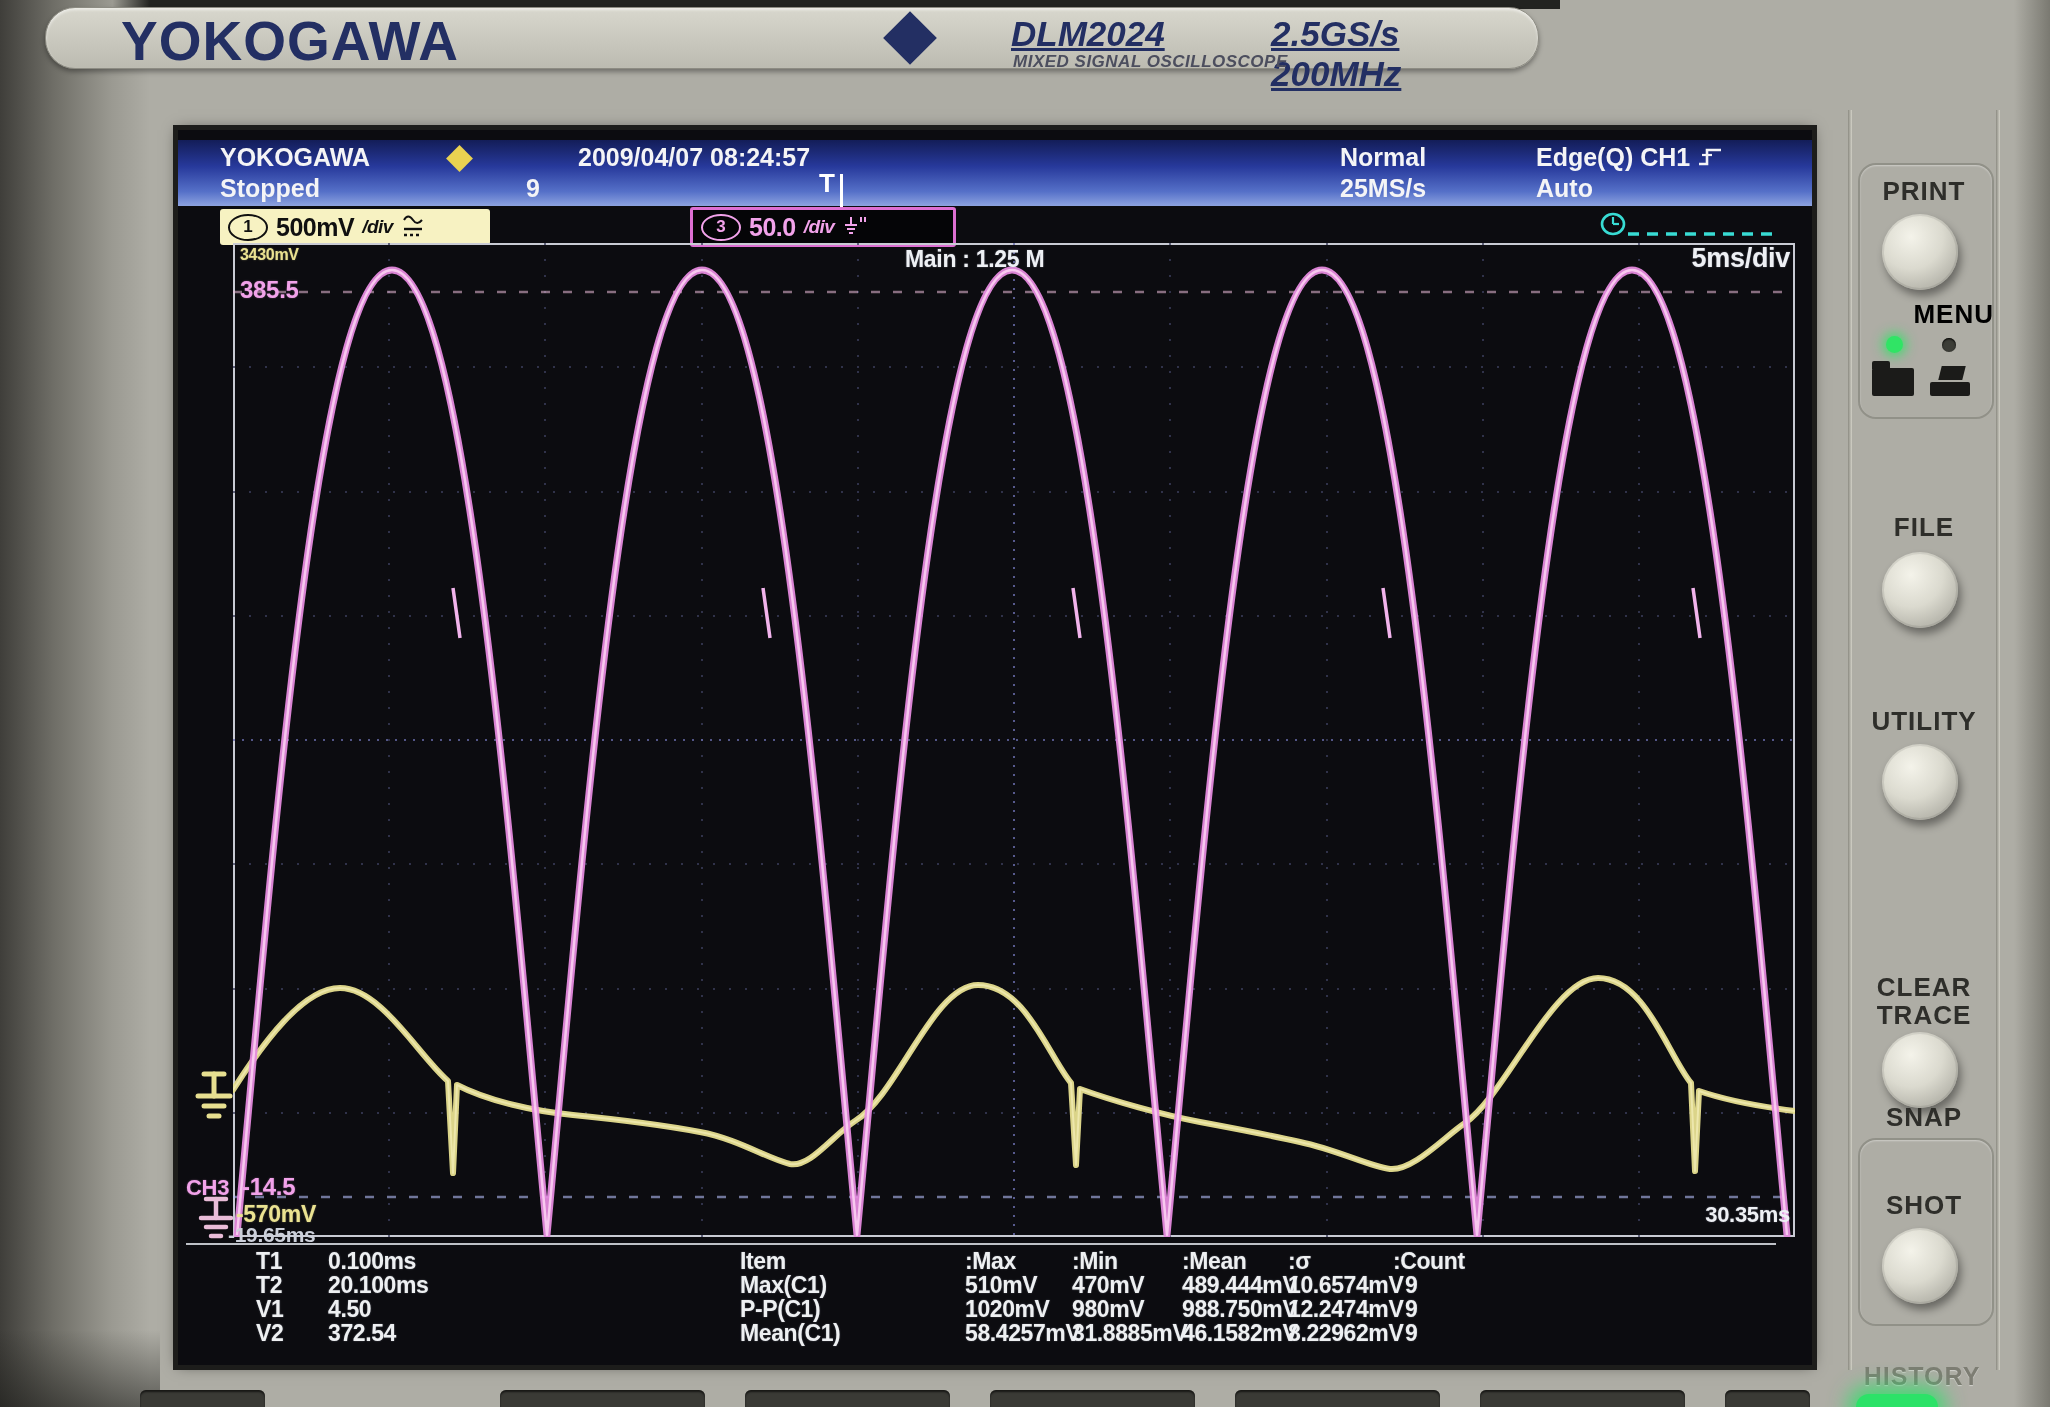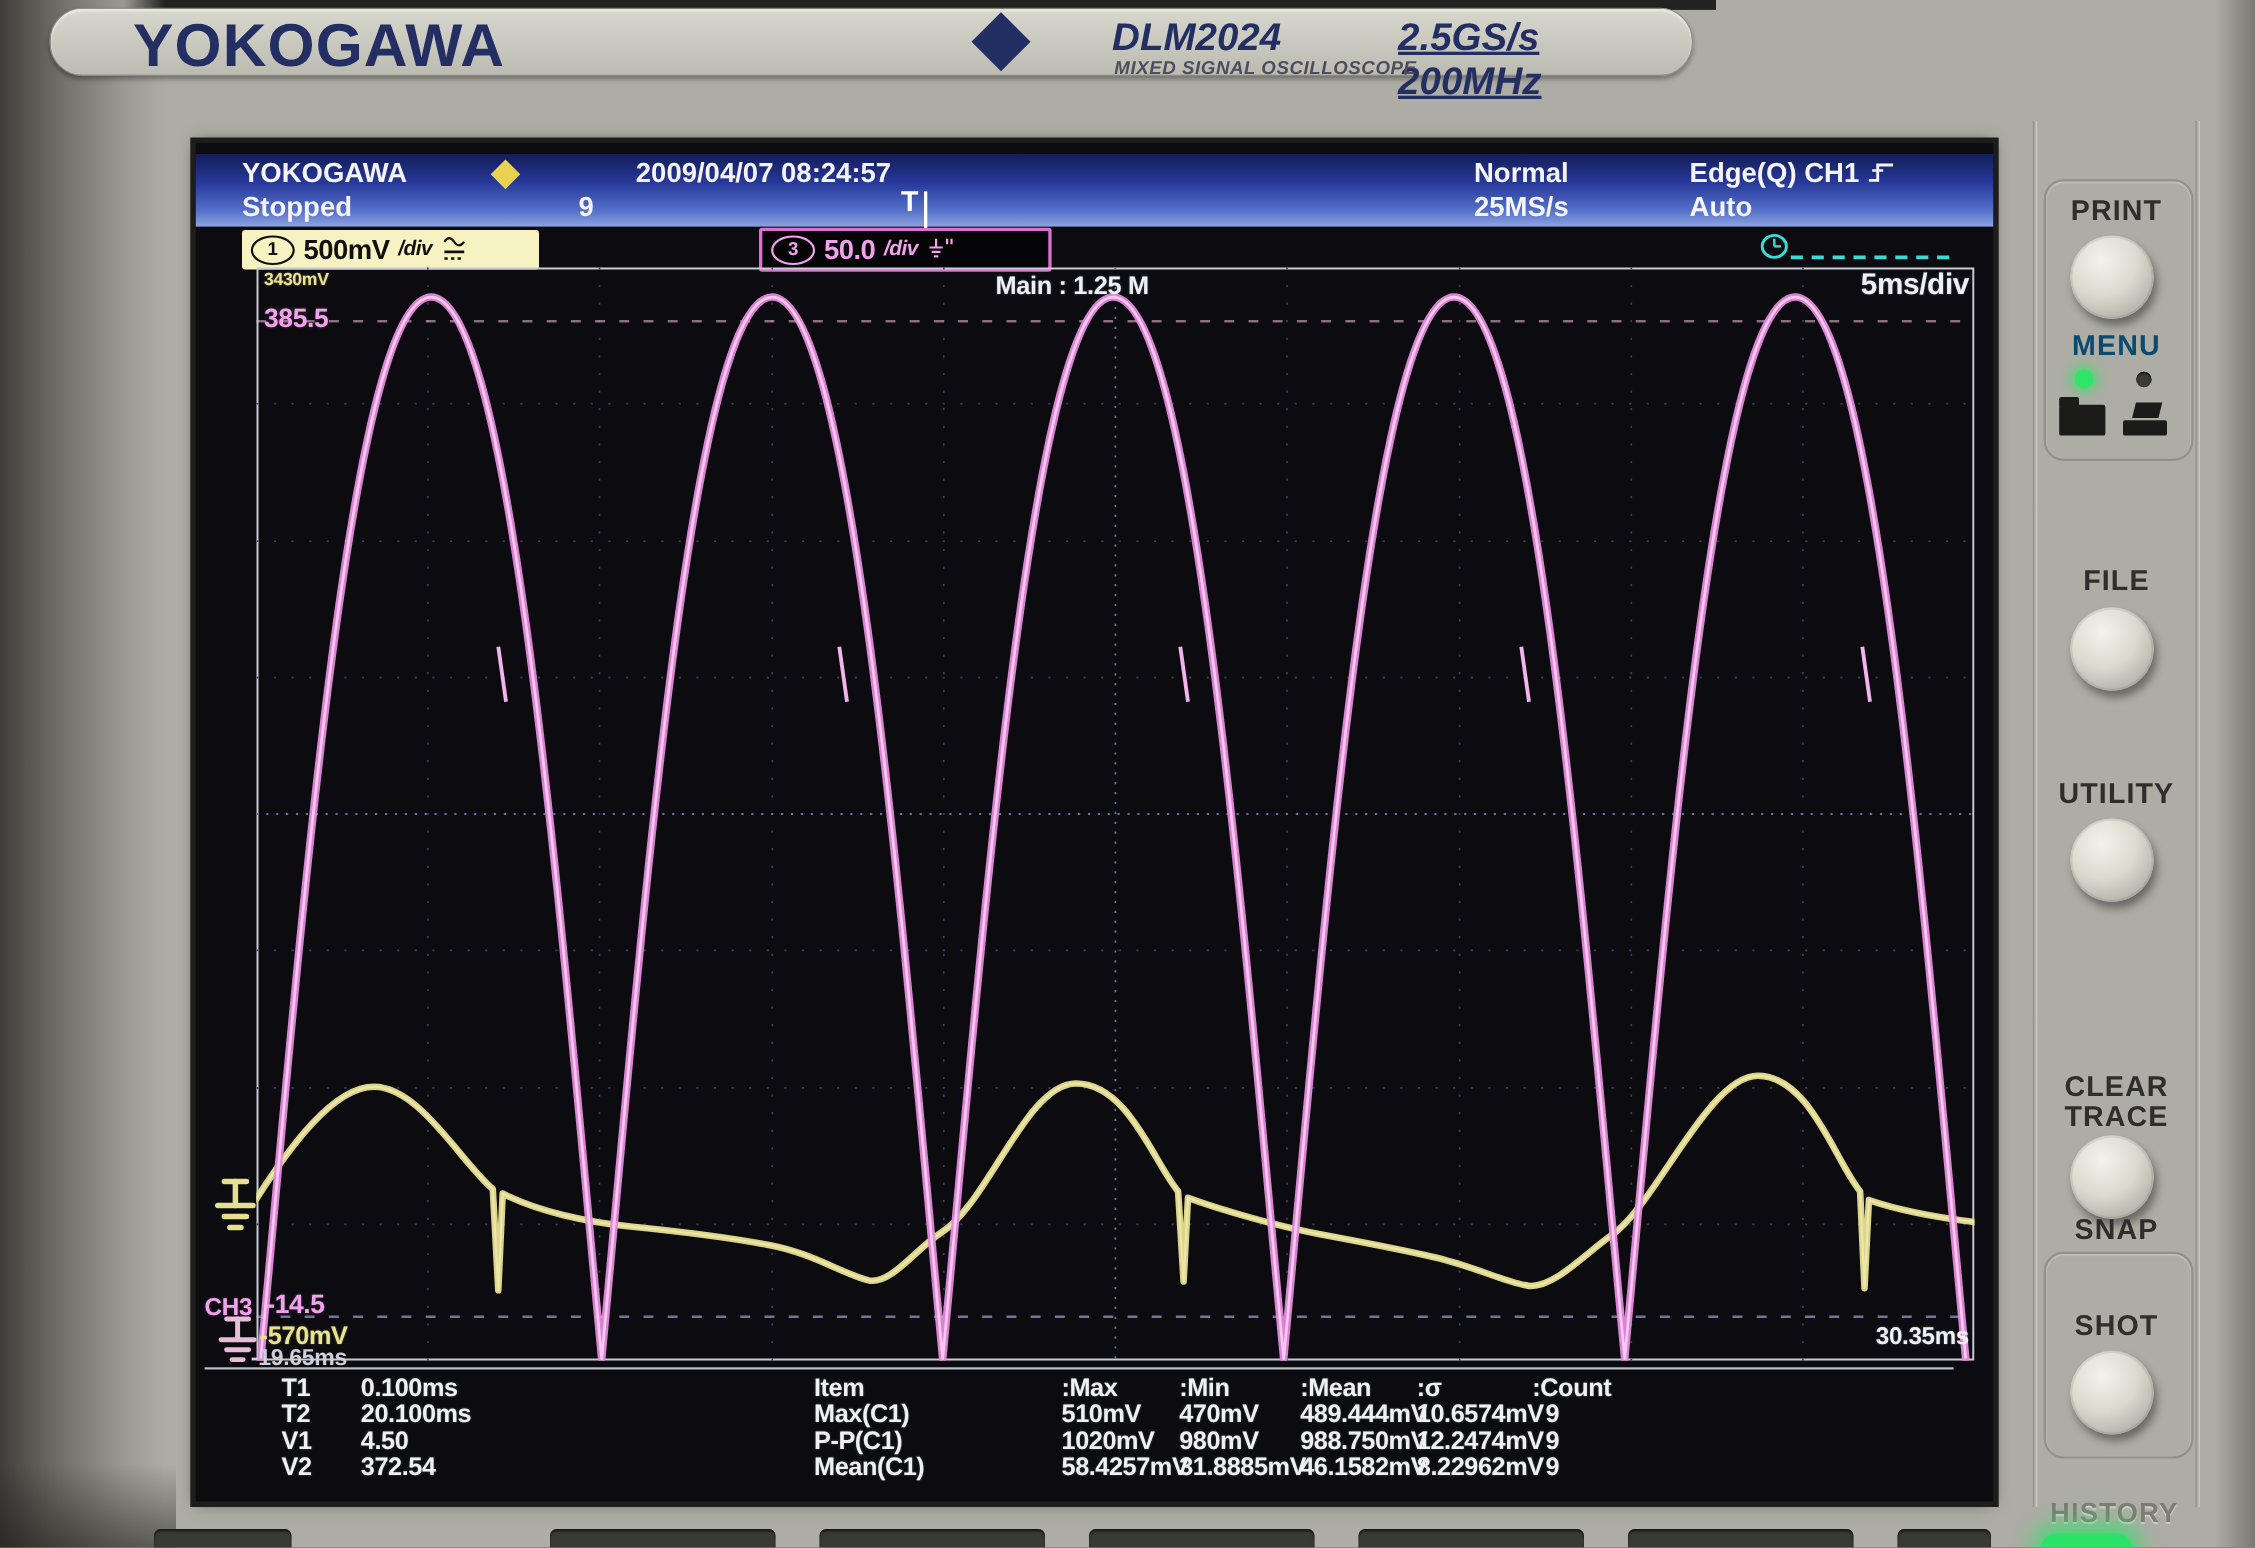--- a/index.html
+++ b/index.html
@@ -15,21 +15,21 @@
     background:linear-gradient(90deg,rgba(0,0,0,0) 0%,#7a7971 100%);}
   #edge-bottomleft{left:0;top:1330px;width:160px;height:77px;
     background:linear-gradient(180deg,rgba(0,0,0,0),rgba(25,25,22,.55));}
 
   
   #logo-plate{left:45px;top:7px;width:1492px;height:60px;border-radius:30px;
     background:linear-gradient(180deg,#d8d7cd,#bcbbb1);border:1px solid #8d8c83;
     box-shadow:inset 0 2px 3px rgba(255,255,255,.55),0 3px 5px rgba(0,0,0,.35);}
   #logo-brand{left:75px;top:1px;font-size:55px;font-weight:bold;color:#232f63;letter-spacing:1px;}
   #logo-diamond{left:845px;top:11px;width:38px;height:38px;background:#232f63;transform:rotate(45deg);}
-  #logo-model{left:965px;top:6px;font-size:35px;font-weight:bold;font-style:italic;color:#232f63;}
+  #logo-model{left:965px;top:6px;font-size:35px;font-weight:bold;font-style:italic;color:#232f63;text-decoration:underline;}
   #logo-specs{left:1225px;top:6px;font-size:35px;font-weight:bold;font-style:italic;color:#232f63;text-decoration:underline;}
   #logo-sub{left:967px;top:44px;font-size:17px;font-weight:bold;font-style:italic;color:#4c4e5e;letter-spacing:.5px;}
 
   
   #screen{left:178px;top:130px;width:1634px;height:1235px;background:#0c0c10;
     box-shadow:0 0 0 5px #1d1d1b,0 0 14px rgba(0,0,0,.6);}
   .scr-txt{position:absolute;font-weight:bold;letter-spacing:-0.3px;white-space:pre;line-height:1.05;}
   .c-w{color:#eef0f4;text-shadow:0 0 2px rgba(220,225,255,.35);}
   .c-y{color:#eae291;text-shadow:0 0 2px rgba(234,226,145,.4);}
   .c-p{color:#f2a2ea;text-shadow:0 0 2px rgba(242,162,234,.4);}
@@ -71,21 +71,21 @@
 
   
   .groove{position:absolute;width:4px;background:linear-gradient(90deg,#8c8b82,#d2d1c7);}
   .pgroup{position:absolute;border:2px solid rgba(110,110,102,.45);border-radius:18px;
     box-shadow:inset 0 1px 2px rgba(255,255,255,.4);}
   .plabel{position:absolute;width:140px;text-align:center;font-weight:bold;font-size:26px;
     color:#2e2e2a;letter-spacing:1px;}
   .knob{position:absolute;width:76px;height:76px;border-radius:50%;
     background:radial-gradient(circle at 38% 30%,#f4f3ea,#dbdacf 45%,#bcbbb1 72%,#a3a299 100%);
     box-shadow:3px 6px 8px rgba(0,0,0,.4),inset 0 0 0 2px rgba(0,0,0,.08);}
-  #lbl-menu{color:#0c4a6e;}
+  #lbl-menu{color:#000000;text-align:right;}
   .led{position:absolute;border-radius:50%;}
   #led-green{left:1886px;top:336px;width:17px;height:17px;background:#30e465;
     box-shadow:0 0 12px 3px rgba(48,228,101,.85);}
   #led-off{left:1942px;top:338px;width:14px;height:14px;background:#3c3d37;box-shadow:inset 0 1px 2px #000;}
   #icon-folder{left:1872px;top:368px;width:42px;height:28px;background:#1b1b19;border-radius:2px;}
   #icon-folder::before{content:"";position:absolute;left:0;top:-7px;width:18px;height:8px;background:#1b1b19;border-radius:2px 2px 0 0;}
   #icon-printer{left:1930px;top:366px;width:40px;height:32px;}
   #icon-printer .pr-top{position:absolute;left:10px;top:0;width:24px;height:14px;background:#1b1b19;transform:skewX(-14deg);}
   #icon-printer .pr-base{position:absolute;left:0;top:16px;width:40px;height:14px;background:#1b1b19;border-radius:2px;}
   #lbl-history{color:#7d7d73;text-shadow:0 1px 1px rgba(255,255,255,.45);}

